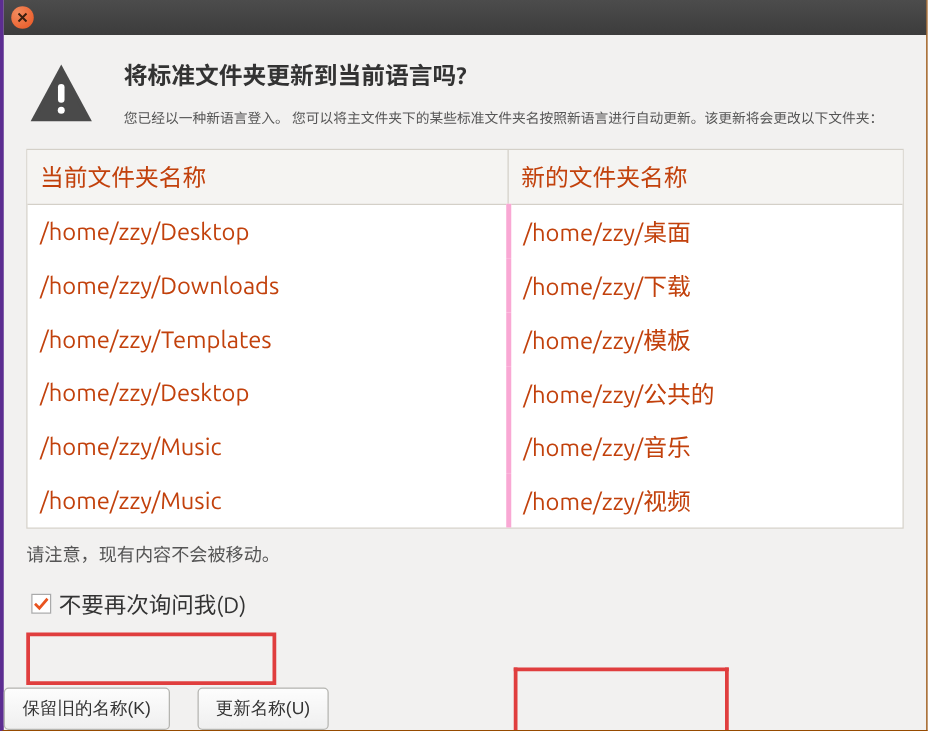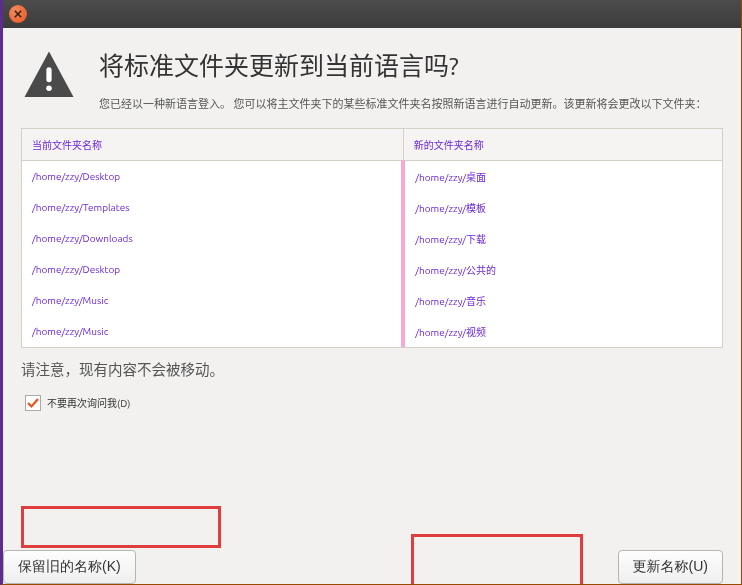--- a/index.html
+++ b/index.html
@@ -45,40 +45,40 @@
       margin-bottom: 14px;
     }
     .warning-icon {
       width: 56px;
       height: 56px;
       flex-shrink: 0;
       margin-top: 2px;
     }
     .header-text { flex: 1; }
     .title {
-      font-size: 25px;
-      font-weight: normal;
+      font-size: 19px;
+      font-weight: bold;
       color: #333;
       margin-bottom: 14px;
     }
     .subtitle {
       font-size: 11px;
       color: #555;
       line-height: 1.6;
     }
     .table-container {
       border: 1px solid #d4d0c8;
       background: #fff;
       margin-bottom: 10px;
     }
     table {
       width: 100%;
       border-collapse: collapse;
-      font-size: 10px;
-      color: #6d28d9;
+      font-size: 19px;
+      color: #c2410c;
     }
     thead th {
       text-align: left;
       font-weight: normal;
       padding: 8px 10px;
       background: #f5f4f2;
       border-bottom: 1px solid #d4d0c8;
       border-right: 1px solid #d4d0c8;
     }
     thead th:last-child { border-right: none; }
@@ -102,25 +102,25 @@
       width: 16px;
       height: 16px;
       border: 1px solid #aaa;
       background: #fff;
       display: flex;
       align-items: center;
       justify-content: center;
       cursor: pointer;
     }
     .checkbox svg { width: 12px; height: 12px; }
-    .checkbox-label { font-size: 10px; color: #333; cursor: pointer; }
+    .checkbox-label { font-size: 18px; color: #333; cursor: pointer; }
     .button-row {
       display: flex;
-      justify-content: space-between;
-      gap: 6px;
+      justify-content: flex-start;
+      gap: 22px;
       padding: 10px 18px 0 0;
       position: absolute;
       bottom: 0;
       right: 0;
       left: 0;
     }
     .btn {
       background: linear-gradient(to bottom, #fdfdfd, #efefef);
       border: 1px solid #b5b5b1;
       border-radius: 4px;
@@ -183,26 +183,26 @@
             <th>当前文件夹名称</th>
             <th>新的文件夹名称</th>
           </tr>
         </thead>
         <tbody id="table-body">
             <tr>
               <td>/home/zzy/Desktop</td>
               <td>/home/zzy/桌面</td>
             </tr>
             <tr>
+              <td>/home/zzy/Downloads</td>
+              <td>/home/zzy/下载</td>
+            </tr>
+            <tr>
               <td>/home/zzy/Templates</td>
               <td>/home/zzy/模板</td>
-            </tr>
-            <tr>
-              <td>/home/zzy/Downloads</td>
-              <td>/home/zzy/下载</td>
             </tr>
             <tr>
               <td>/home/zzy/Desktop</td>
               <td>/home/zzy/公共的</td>
             </tr>
             <tr>
               <td>/home/zzy/Music</td>
               <td>/home/zzy/音乐</td>
             </tr>
             <tr>

